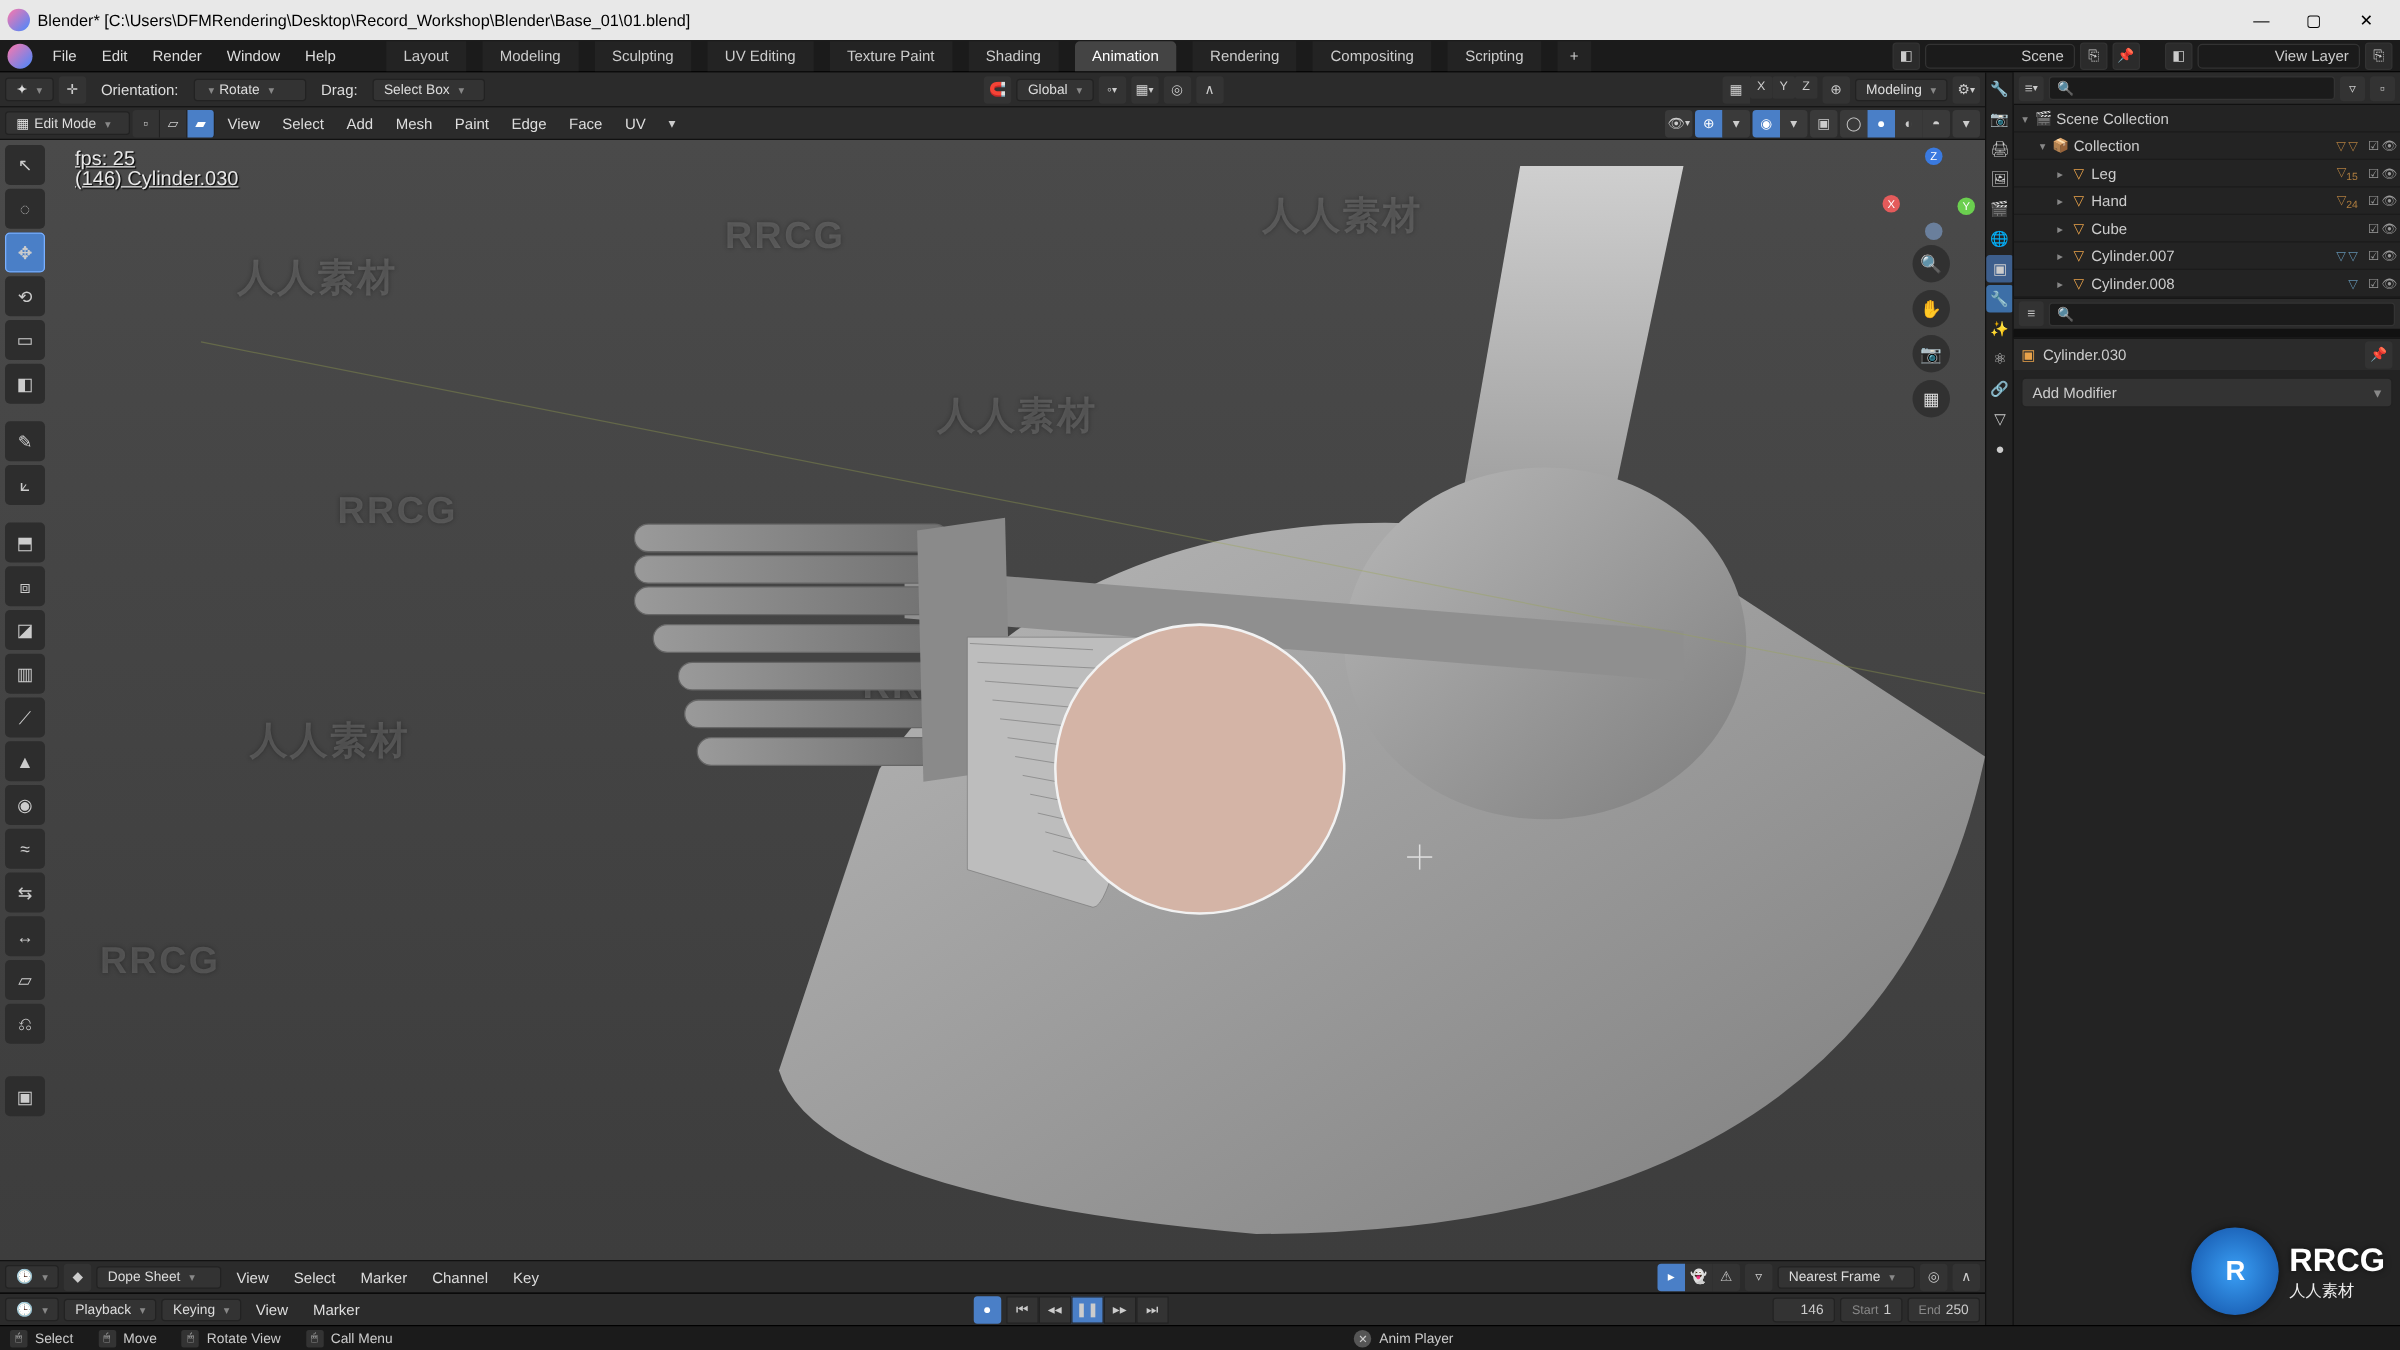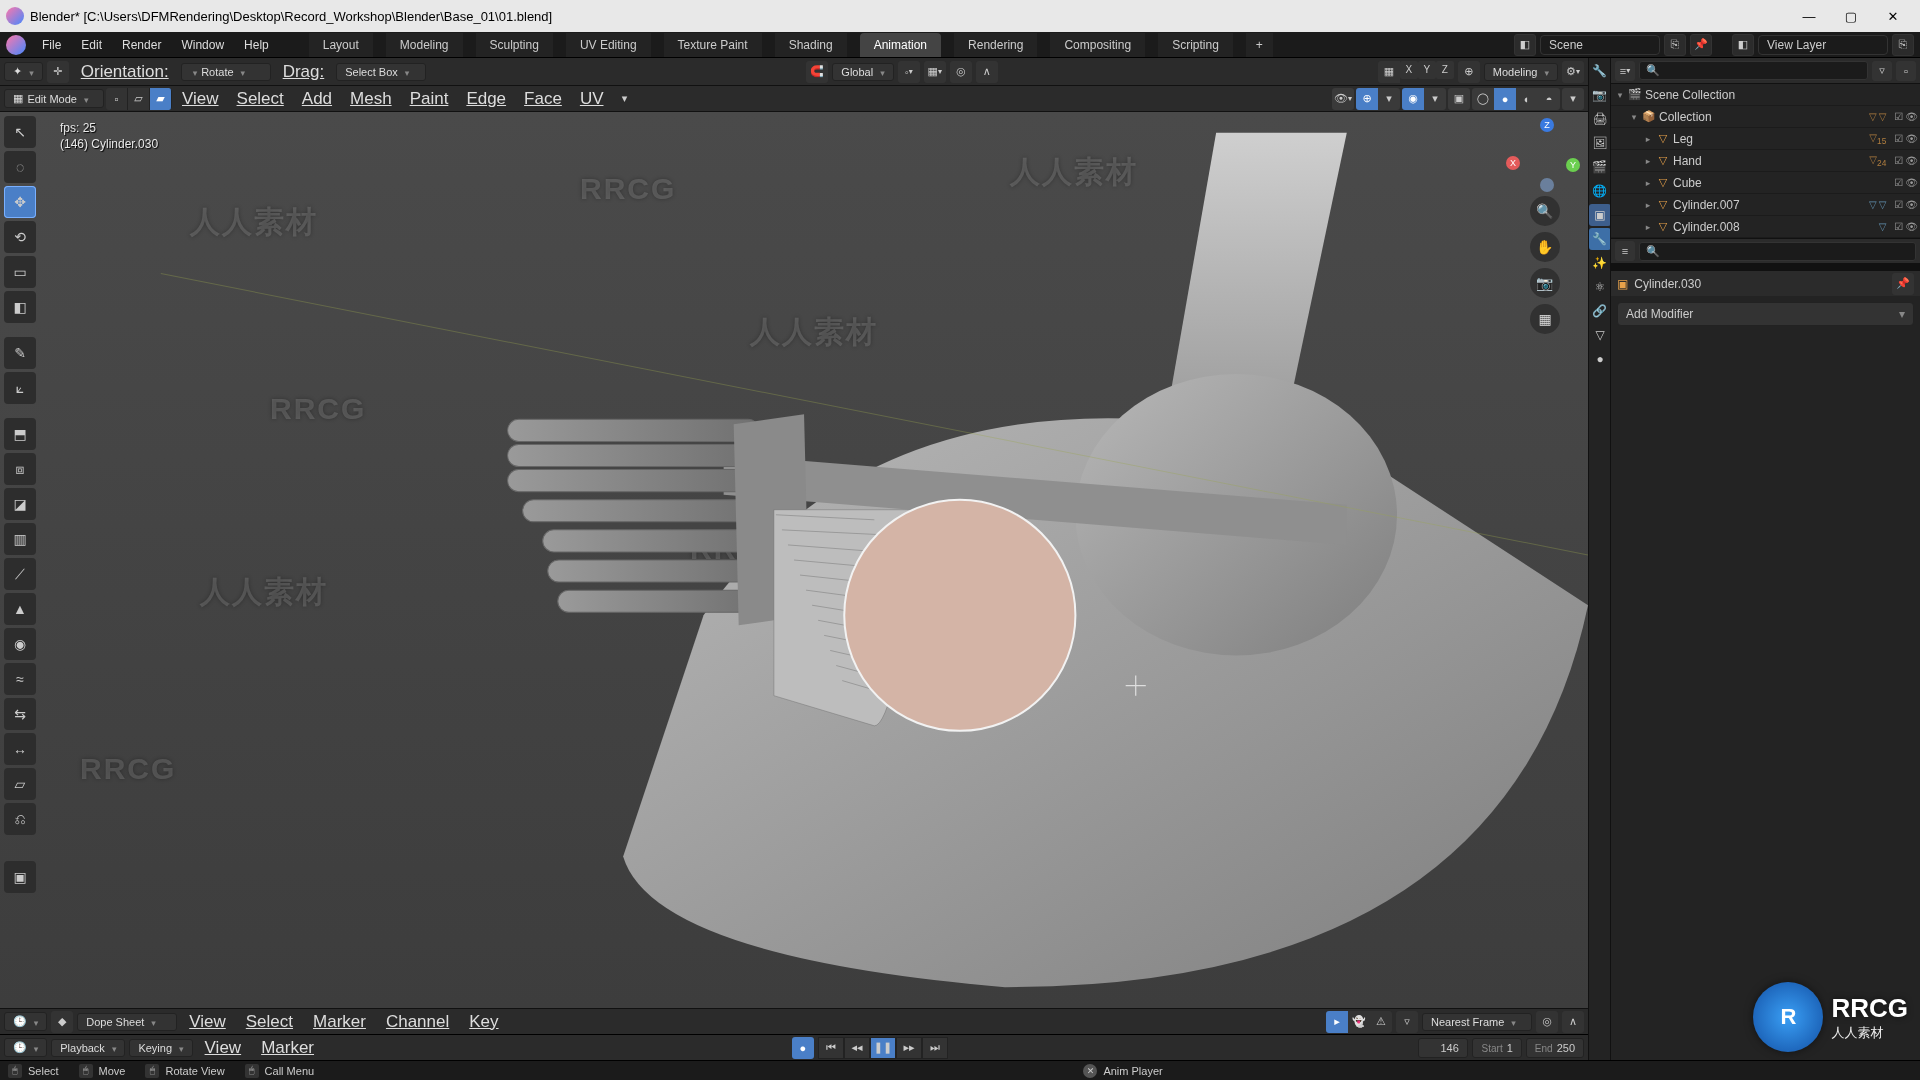--- a/index.html
+++ b/index.html
@@ -5,21 +5,21 @@
 * { margin: 0; padding: 0; box-sizing: border-box; font-family: -apple-system, BlinkMacSystemFont, "Segoe UI", sans-serif; user-select: none; }
 html, body { width: 1920px; height: 1080px; overflow: hidden; background: #232323; color: #ccc; font-size: 12px; }
 
 
 .titlebar { height: 32px; background: #e8e8e8; color: #000; display: flex; align-items: center; padding: 0 6px; font-size: 13px; }
 .titlebar .logo { width: 18px; height: 18px; background: linear-gradient(135deg,#f7a 0%,#48f 100%); border-radius: 50%; margin-right: 6px; }
 .titlebar .wincontrols { margin-left: auto; display: flex; gap: 0; }
 .titlebar .wctrl { width: 42px; height: 32px; display: flex; align-items: center; justify-content: center; font-size: 13px; }
 
 
-.menubar { height: 26px; background: #1b1b1b; display: flex; align-items: center; padding: 0 6px; gap: 0; font-size: 12px; border-bottom:1px solid #000;}
+.menubar { height: 26px; background: #1b1b1b; display: flex; align-items: center; padding: 0 6px; gap: 0; font-size: 12px; border-bottom:1px solid #000;text-align:right;}
 .menubar .logo2 { width: 20px; height: 20px; background: linear-gradient(135deg,#f7a 0%,#48f 100%); border-radius: 50%; margin-right: 6px; }
 .menubar .mitem { padding: 4px 10px; cursor: pointer; color:#ddd; }
 .menubar .workspaces { display: flex; margin-left: 30px; align-items: center; gap: 13px;}
 .menubar .wtab { padding: 5px 14px; color:#ccc; background:#232323; font-size:12px;}
 .menubar .wtab.active { background:#444; color:#fff; border-radius:4px 4px 0 0;}
 .menubar .wtab.plus { padding:5px 10px; }
 .menubar .scene-block { margin-left: auto; display: flex; align-items:center; gap:4px; }
 .menubar .scene-field { background:#1b1b1b; border:1px solid #333; border-radius:4px; padding:2px 8px; width:120px; font-size:12px; color:#ccc;}
 .menubar .sq { width:22px; height:22px; background:#2b2b2b; border:1px solid #333; border-radius:3px; display:flex;align-items:center;justify-content:center; font-size:11px;}
 
@@ -28,38 +28,38 @@
 .left-main { flex: 1; display: flex; flex-direction: column; }
 .right-panels { width: 332px; display:flex; }
 
 
 .vhdr { height: 28px; background:#2b2b2b; display:flex; align-items:center; padding:0 4px; gap:4px; border-bottom:1px solid #111;}
 .sel { background:#333; border:1px solid #222; border-radius:3px; padding:2px 8px; font-size:11px; color:#ddd; display:flex; align-items:center; gap:4px;}
 .sel .caret::after{content:"▾"; font-size:9px; margin-left:3px; color:#888;}
 .icobtn { width:22px; height:22px; background:#333; border-radius:3px; display:flex;align-items:center;justify-content:center; font-size:11px; color:#ccc; position:relative;}
 .icobtn.active { background:#4a7fc7; color:#fff; }
 .icobtn.grey { background:#3a3a3a; }
-.tiny { font-size:17px; padding:4px 8px; cursor:pointer; color:#ddd;text-decoration:underline;}
+.tiny { font-size:12px; padding:4px 8px; cursor:pointer; color:#ddd;}
 .edit-mode-select { display:flex; gap:0px; }
 .edit-mode-select .icobtn { border-radius:0; border-right:1px solid #222;}
 .edit-mode-select .icobtn:first-child{border-radius:3px 0 0 3px;}
 .edit-mode-select .icobtn:last-child{border-radius:0 3px 3px 0;}
 .spacer { flex:1; }
 .axis-btn{width:18px;height:18px;background:#333;border-radius:2px;display:flex;align-items:center;justify-content:center;font-size:10px;}
 .pill{display:flex;gap:0;}
 .pill .icobtn{border-radius:0;}
 .pill .icobtn:first-child{border-radius:3px 0 0 3px;}
 .pill .icobtn:last-child{border-radius:0 3px 3px 0;}
 
 
 .vhdr2 { height: 26px; background:#2b2b2b; display:flex; align-items:center; padding:0 4px; gap:2px; border-bottom:1px solid #111;}
 
 
 .viewport { position: relative; flex:1; background: linear-gradient(180deg,#4a4a4a 0%, #3d3d3d 100%); overflow:hidden;}
-.vp-overlay-tl { position:absolute; top:8px; left:60px; font-size:12px; line-height:16px; color:#e8e8e8; text-shadow:1px 1px 1px #000;}
+.vp-overlay-tl { position:absolute; top:8px; left:60px; font-size:16px; line-height:16px; color:#e8e8e8; text-shadow:1px 1px 1px #000;text-decoration:underline;}
 .toolbar-l { position:absolute; left:4px; top:4px; display:flex; flex-direction:column; gap:3px; }
 .toolbar-l .tool { width:32px; height:32px; background:#2d2d2d; border-radius:4px; display:flex;align-items:center;justify-content:center; font-size:14px; }
 .toolbar-l .tool.active { background:#4a7fc7; box-shadow:inset 0 0 0 1px #7ab0ff;}
 .toolbar-l .sep { height:8px; }
 .gizmos-r { position:absolute; right:8px; top:8px; display:flex; flex-direction:column; gap:6px; align-items:center;}
 .axis-widget { width:70px; height:70px; background:transparent; position:relative;}
 .axis-widget .ball{position:absolute;width:14px;height:14px;border-radius:50%;font-size:9px;display:flex;align-items:center;justify-content:center;color:#fff;}
 .gz { width:30px; height:30px; background:rgba(40,40,40,.7); border-radius:15px; display:flex;align-items:center;justify-content:center; font-size:14px; color:#ddd;}
 .watermark { position:absolute; font-size:30px; font-weight:bold; color:rgba(255,255,255,.15); letter-spacing:2px; text-shadow:0 0 4px rgba(0,0,0,.3);pointer-events:none;}
 

